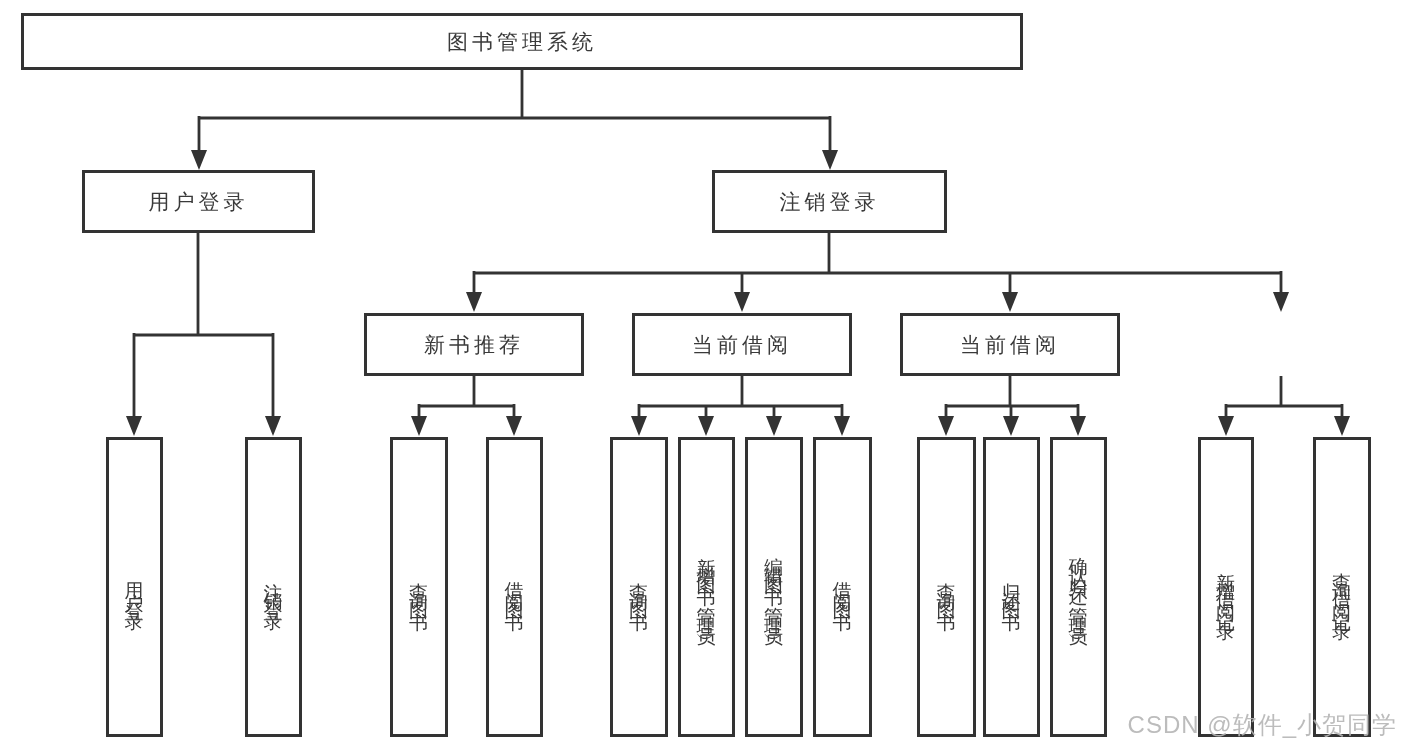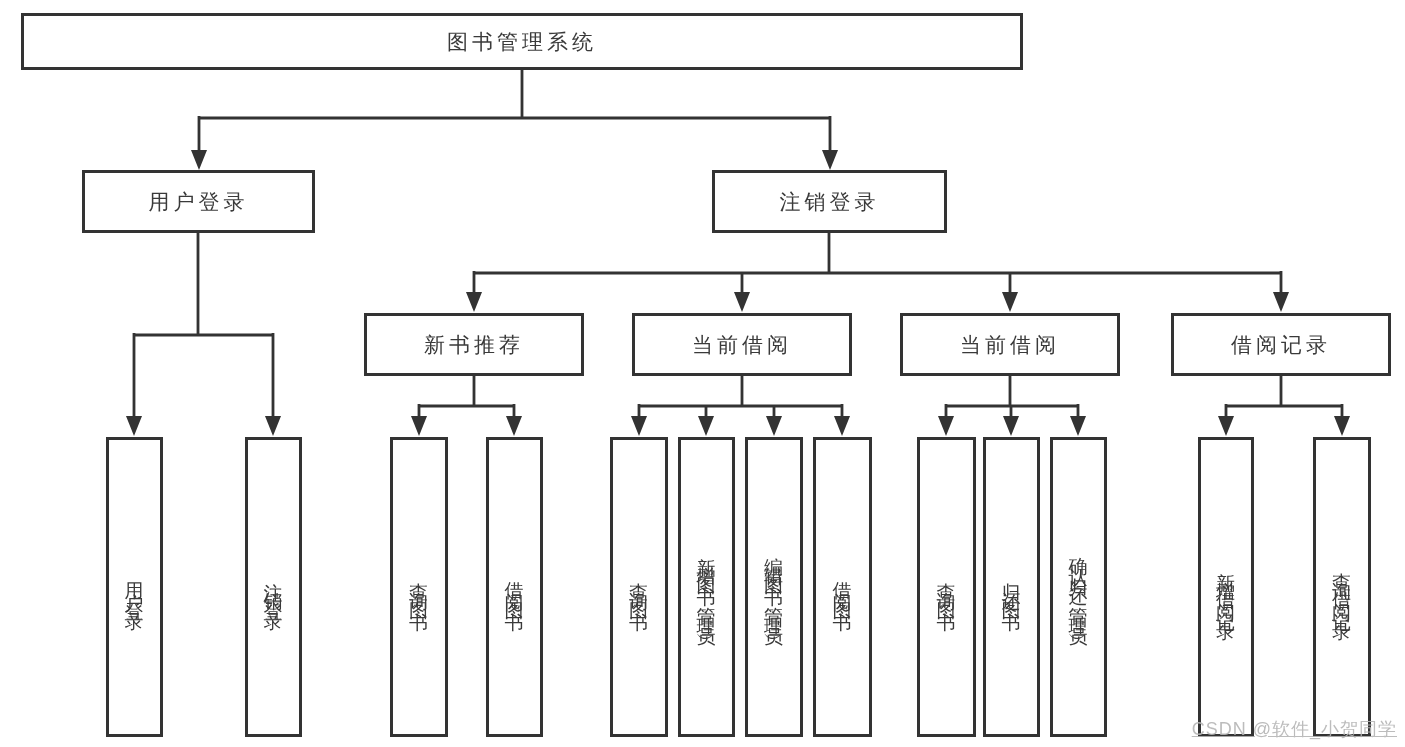--- a/index.html
+++ b/index.html
@@ -80,26 +80,25 @@
   .leaf-c4 { left: 813px; width: 59px; }
   .leaf-d1 { left: 917px; width: 59px; }
   .leaf-d2 { left: 983px; }
   .leaf-d3 { left: 1050px; }
   .leaf-e1 { left: 1198px; width: 56px; }
   .leaf-e2 { left: 1313px; width: 58px; }
   .watermark {
     position: absolute;
     right: 8px;
     bottom: 6px;
-    font-size: 18px;
+    font-size: 24px;
     color: var(--watermark);
     opacity: 0.9;
     letter-spacing: 1px;
     z-index: 5;
-    text-decoration: underline;
   }
 </style>
 </head>
 <body>
 
 <div class="stage">
 
   <svg class="connectors" viewBox="0 0 1405 747">
 
     <g>
@@ -163,23 +162,20 @@
 
   <div class="node hbox lvl3 n-new-rec">
     <span>新书推荐</span>
   </div>
   <div class="node hbox lvl3 n-borrow">
     <span>当前借阅</span>
   </div>
   <div class="node hbox lvl3 n-current">
     <span>当前借阅</span>
   </div>
-  <div class="node hbox lvl3 n-records">
-    <span>借阅记录</span>
-  </div>
 
   <div class="node leaf leaf-a1">
     <span>用户登录</span>
   </div>
   <div class="node leaf leaf-a2">
     <span>注销登录</span>
   </div>
 
   <div class="node leaf leaf-b1">
     <span>查询图书</span>

